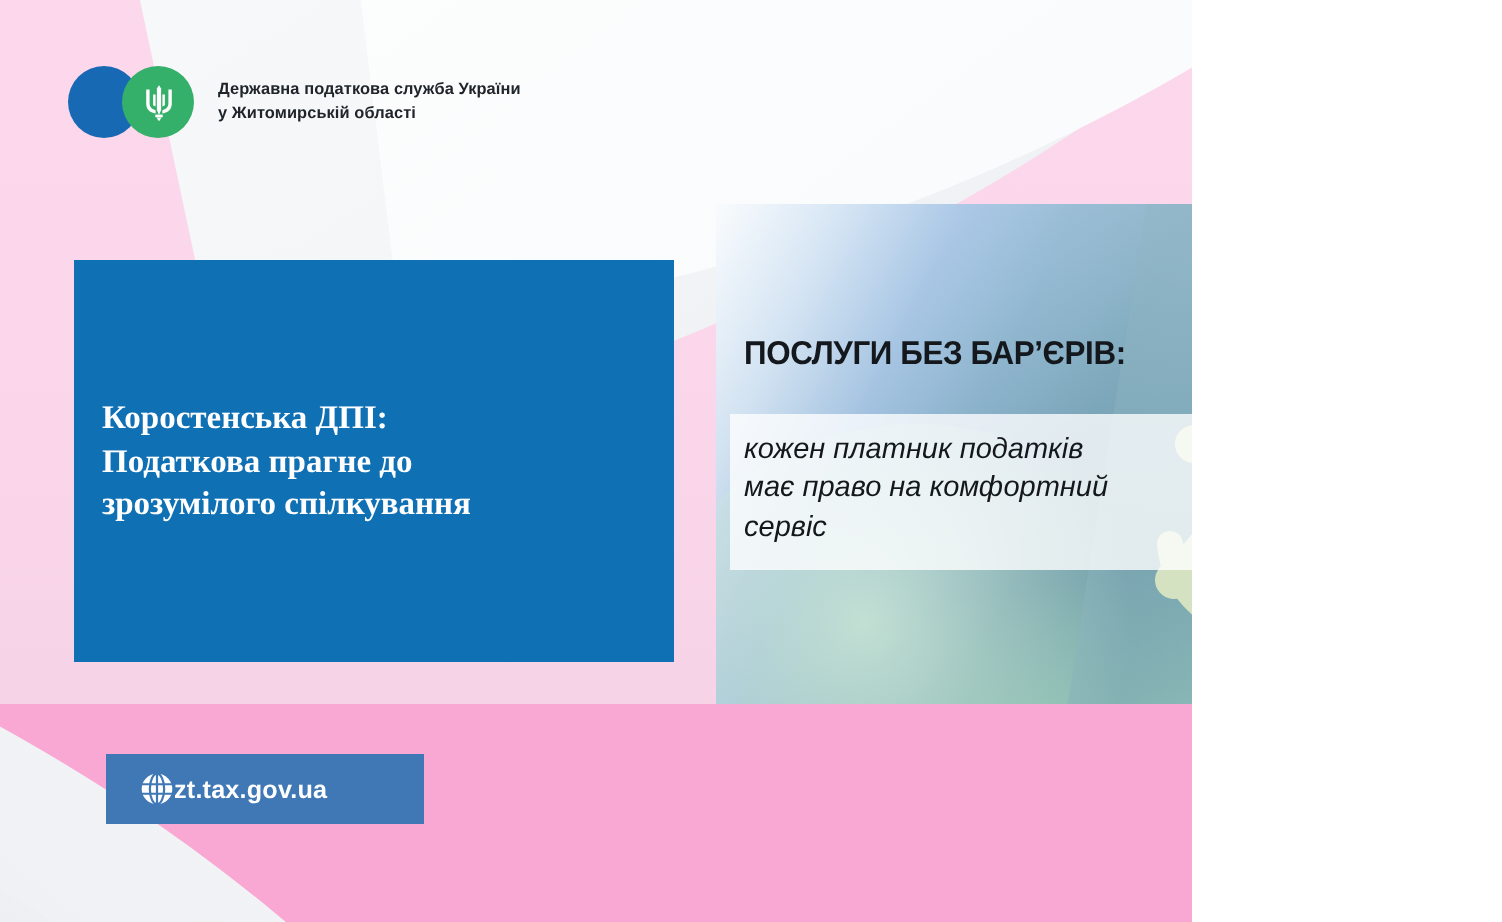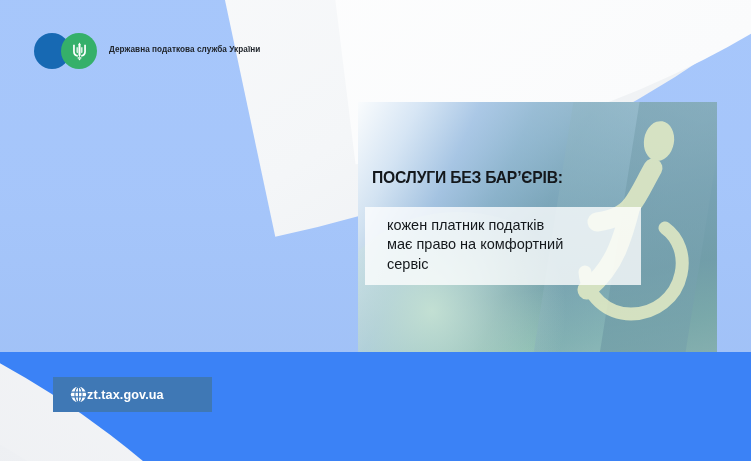--- a/index.html
+++ b/index.html
@@ -8,23 +8,23 @@
   }
   body {
     width: 751px;
     height: 461px;
     font-family: "Liberation Sans", sans-serif;
     overflow: hidden;
   }
 
   #poster {
     position: relative;
-    width: 751px;
+    width: 596px;
     height: 461px;
-    background: #3b82f6;
+    background: #f9a8d4;
     overflow: hidden;
   }
 
   
   .bg-layer { position:absolute; inset:0; overflow:hidden; pointer-events:none; }
   .swoosh {
     position: absolute;
     background: linear-gradient(135deg,#ffffff 0%, #f3f5f7 55%, #e2e6ea 100%);
   }
   .sw-tr {
@@ -182,26 +182,27 @@
     letter-spacing: -.2px;
     transform: scaleX(.95);
     transform-origin: left center;
     white-space: nowrap;
   }
   .photo-body {
     position: absolute;
     left: 7px;
     top: 105px;
     width: 246px;
-    padding: 9px 8px 11px 22px;
+    padding: 9px 8px 11px 7px;
     background: rgba(255,255,255,.78);
     color: #14181c;
     font-size: 14.5px;
     line-height: 1.34;
     white-space: pre-line;
+    font-style: italic;
   }
 
   .bezbar {
     position: absolute;
     right: 8px;
     bottom: 7px;
     display: flex;
     align-items: center;
     gap: 5px;
   }
@@ -260,23 +261,29 @@
           <path fill="#ffffff" d="M27.8 5.5 L24.4 5.5 L24.4 19.5 C24.4 23.2 21.7 25.4 18.4 26.2 L18.4 29.6 C24.4 28.7 27.8 25.2 27.8 19.6 Z"></path>
           <path fill="#ffffff" d="M9.1 10.5 L11.6 10.5 L11.6 22.5 L9.1 21.2 Z"></path>
           <path fill="#ffffff" d="M20.9 10.5 L18.4 10.5 L18.4 22.5 L20.9 21.2 Z"></path>
           <path fill="#ffffff" d="M11.3 30.6 L18.7 30.6 L18.7 33.2 L11.3 33.2 Z"></path>
           <path fill="#ffffff" d="M12.4 33.6 L17.6 33.6 L15 37.2 Z"></path>
         </svg>
       </div>
     </div>
     <div class="org-text">
       <div class="org-line l1">Державна податкова служба України</div>
+      <div class="org-line">у Житомирській області</div>
     </div>
   </div>
 
+  <div class="headline-box">
+    <div class="headline-text">Коростенська ДПІ:
+Податкова прагне до
+зрозумілого спілкування</div>
+  </div>
 
   <div class="photo">
     <div class="photo-bg"></div>
     <div class="photo-panel-a"></div>
     <div class="photo-panel-b"></div>
     <div class="photo-glow"></div>
 
     <svg class="wheelchair" viewBox="0 0 150 232">
       <g fill="none" stroke="#e9efc6" stroke-linecap="round" stroke-linejoin="round">
         <ellipse cx="98" cy="31" rx="15" ry="20" fill="#e9efc6" stroke="none" transform="rotate(10 98 31)"></ellipse>

